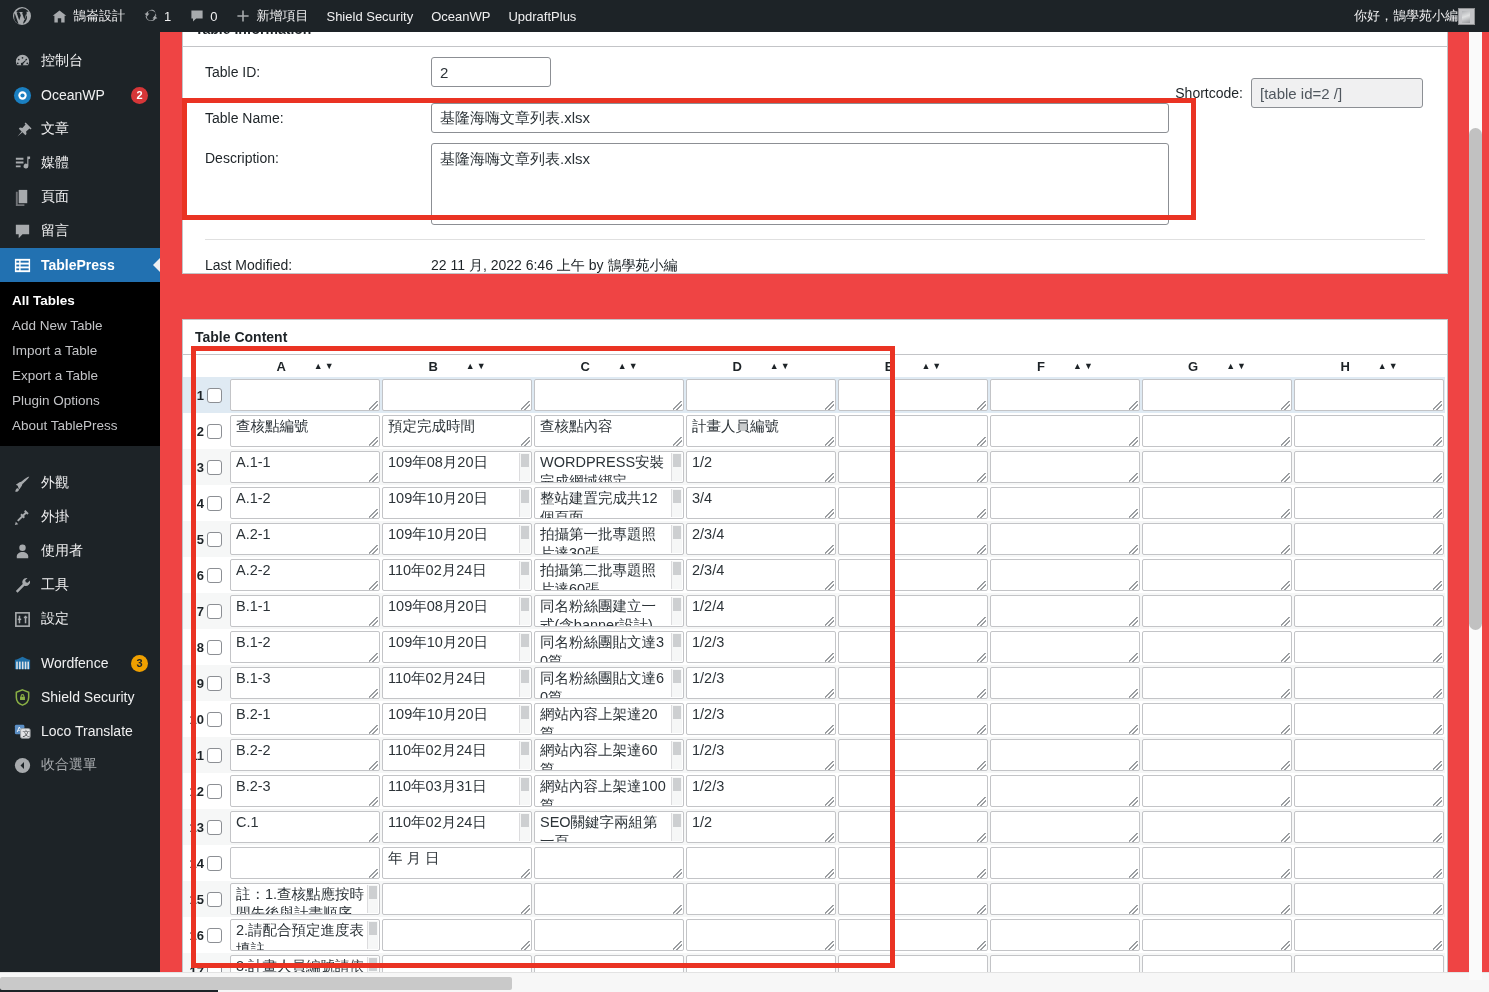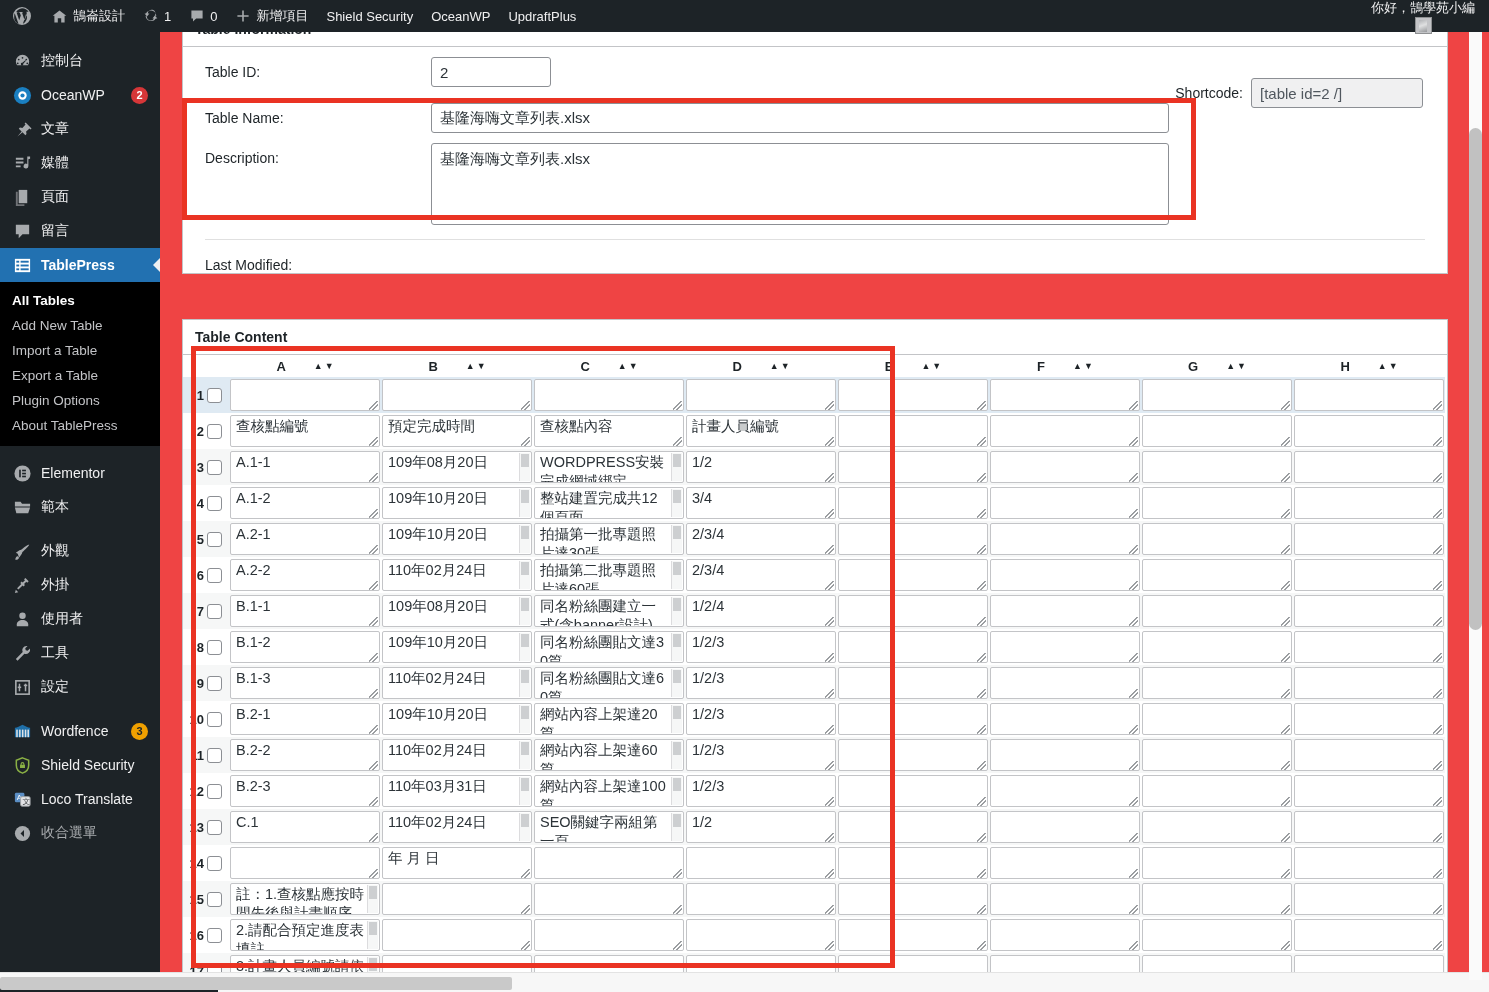--- a/index.html
+++ b/index.html
@@ -22,21 +22,21 @@
     z-index: 50;
   }
   .ab-item {
     display: flex; align-items: center;
     height: 32px; padding: 0 9px;
     color: #f0f0f1; white-space: nowrap;
     gap: 5px;
   }
   .ab-item.logo { padding: 0 10px 0 12px; }
   .ab-spacer { flex: 1 1 auto; }
-  .ab-right { display: flex; align-items: center; padding-right: 14px; gap: 0; flex-direction: column;}
+  .ab-right { display: flex; align-items: center; padding-right: 14px; gap: 0;}
   .ab-avatar {
     width: 17px; height: 17px; background: #c3c4c7;
     border: 1px solid #8f9193; display:inline-block;
     position: relative; flex: 0 0 auto;
   }
   .ab-avatar:after{
     content:""; position:absolute; left:3px; top:2px; width:8px; height:12px;
     background: linear-gradient(160deg,#b0b2b5 0%, #dfe0e1 45%, #96989b 100%);
   }
   .icon-svg { display:inline-block; vertical-align: middle; fill: #a7aaad; }
@@ -351,42 +351,20 @@
     <span class="sub-item current">All Tables</span>
     <span class="sub-item">Add New Table</span>
     <span class="sub-item">Import a Table</span>
     <span class="sub-item">Export a Table</span>
     <span class="sub-item">Plugin Options</span>
     <span class="sub-item">About TablePress</span>
   </div>
 
   <div class="menu-sep"></div>
 
-  <div>
-    <div class="menu-item">
-      <span class="mi-ico">
-        <svg width="19" height="19" viewBox="0 0 20 20">
-            <circle cx="10" cy="10" r="8.5" fill="#a7aaad"></circle>
-            <rect x="6.5" y="6" width="1.7" height="8" fill="#1d2327"></rect>
-            <rect x="9.6" y="6" width="4" height="1.7" fill="#1d2327"></rect>
-            <rect x="9.6" y="9.2" width="4" height="1.7" fill="#1d2327"></rect>
-            <rect x="9.6" y="12.3" width="4" height="1.7" fill="#1d2327"></rect>
-          </svg>
-      </span>
-      <span class="mi-label">Elementor</span>
-    </div>
-    <div class="menu-item">
-      <span class="mi-ico">
-        <svg width="19" height="19" viewBox="0 0 20 20">
-            <path fill="#a7aaad" d="M2 4h6l1.5 2H18v3H2zM2 10h16l-2 6H3.5z"></path>
-          </svg>
-      </span>
-      <span class="mi-label">範本</span>
-    </div>
-  </div>
 
   <div class="menu-sep"></div>
 
   <div>
     <div class="menu-item">
       <span class="mi-ico">
         <svg width="19" height="19" viewBox="0 0 20 20">
             <path fill="#a7aaad" d="M17 2.5c-1 0-5.6 3-8.4 5.6l-1.8.6L3 11.4l2 1 .6 1.8 1 2 2.7-3.8.6-1.8C12.5 8 17.5 3.6 17 2.5zM5.5 15.2c-.8-.3-1.8 0-2.3.8-.4.7-.4 1.6-1.2 2.5 1.6.4 3.3.1 4-1.1.5-.8.3-1.8-.5-2.2z"></path>
           </svg>
       </span>
@@ -511,20 +489,23 @@
         <div class="ti-label">Description:</div>
         <div class="ti-field">
           <textarea id="desc-input" class="txtinput" style="">基隆海嗨文章列表.xlsx</textarea>
         </div>
       </div>
 
       <div class="ti-divider"></div>
 
       <div class="ti-row">
         <div class="ti-label">Last Modified:</div>
+        <div class="ti-field">
+          <span class="lastmod-val">22 11 月, 2022 6:46 上午 by 鵠學苑小編</span>
+        </div>
       </div>
     </div>
   </div>
 
   <div class="panel" id="content-panel" style="margin:0; height:673px;">
     <div class="panel-head">Table Content</div>
     <div id="grid-wrap">
       <table class="grid" id="grid">
           <thead>
             <tr>

